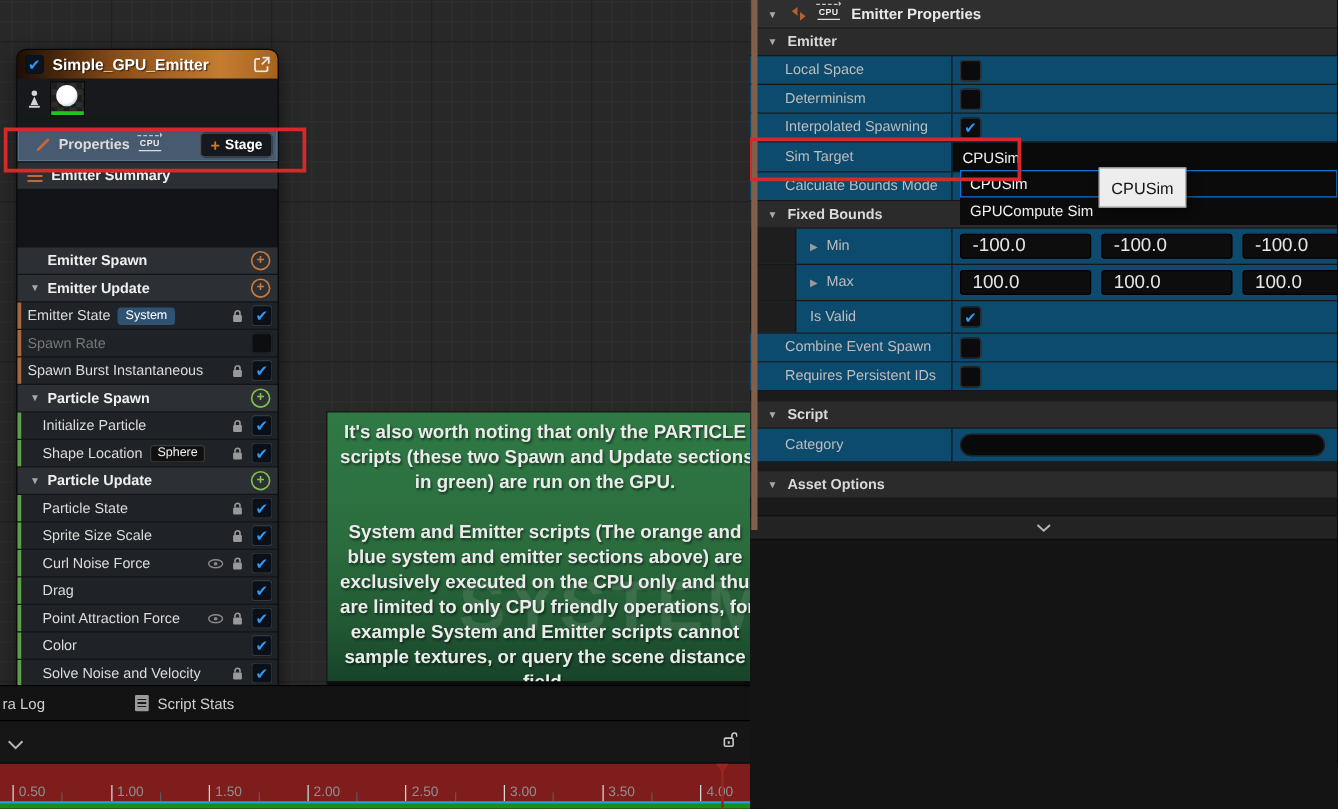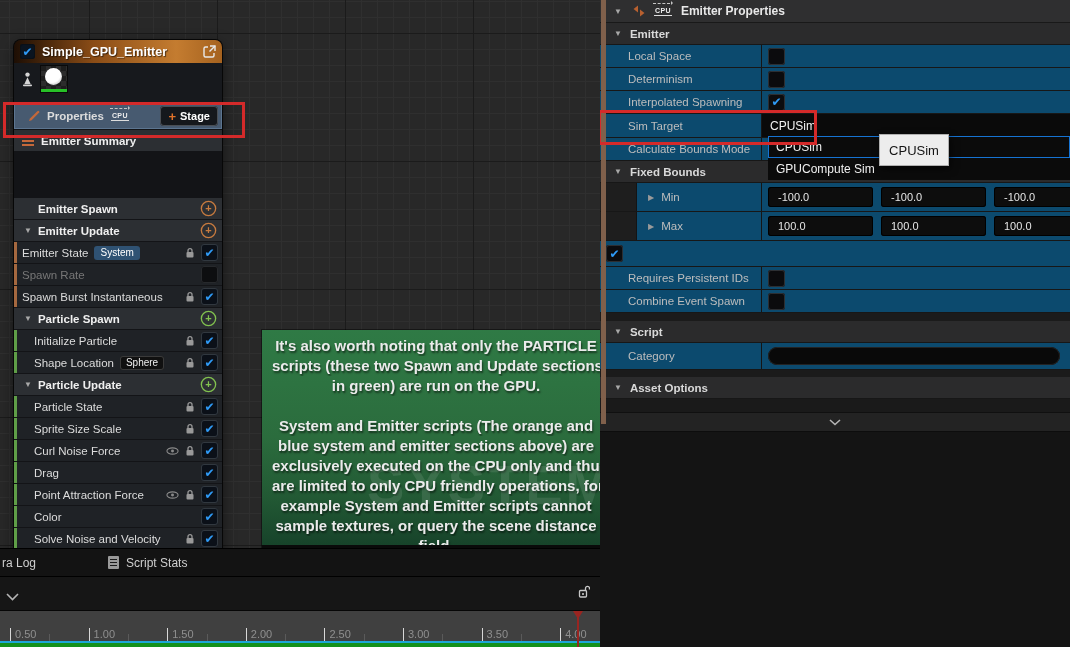--- a/index.html
+++ b/index.html
@@ -92,21 +92,21 @@
   .drow .name.ind2{padding-left:48px;}
   .drow .name.ind2::before{content:"";position:absolute;left:0;top:0;bottom:0;width:36px;background:#1e1e1e;border-right:1px solid #141414;}
   .drow .name .tri8{font-size:8px;color:#9a9a9a;margin-right:7px;position:relative;z-index:1;}
   .drow .name .ntext{position:relative;z-index:1;white-space:nowrap;}
   .dcb{width:17px;height:17px;border-radius:3px;background:#0c0c0e;box-shadow:inset 0 0 0 1px #2c2f33;
        display:flex;align-items:center;justify-content:center;color:#2f9bf7;font-size:12px;font-weight:bold;}
   .dcb.off{color:transparent;background:#0b0b0d;}
   .dcombo{flex:1;align-self:stretch;background:#0a0a0a;display:flex;align-items:center;padding-left:8px;
        font-size:12px;color:#f2f2f2;}
   .dfield{width:105px;height:20px;flex:none;border-radius:3px;background:#0d0d0d;box-shadow:inset 0 0 0 1px #000;
-       margin-right:8px;font-size:11px;color:#e5e5e5;line-height:20px;padding-left:10px;box-sizing:border-box;}
+       margin-right:8px;font-size:15px;color:#e5e5e5;line-height:20px;padding-left:10px;box-sizing:border-box;}
   .dinput{width:292px;height:18px;border-radius:9px;background:#090909;box-shadow:inset 0 0 0 1px #232323;}
   .dgap{height:8px;background:#1b1b1b;}
   .dgap2{height:7px;background:#1b1b1b;}
   .dgap3{height:13px;background:#1a1a1a;border-bottom:1px solid #101010;}
   #dexpander{height:18px;background:#232323;display:flex;align-items:center;justify-content:center;border-bottom:1px solid #0d0d0d;}
   
   #dropdown{position:absolute;left:168px;top:136px;width:302px;background:#0b0b0b;z-index:30;}
   .dd-item{height:22px;display:flex;align-items:center;padding-left:8px;font-size:12px;color:#f0f0f0;}
   .dd-item.focused{box-shadow:inset 0 0 0 1px #1673d2;}
   #tooltip{position:absolute;left:279px;top:134px;width:68px;height:30px;background:#ededed;color:#141414;
@@ -117,21 +117,21 @@
   #tabbar{height:27px;background:#131313;display:flex;align-items:center;font-size:12px;color:#cfcfcf;}
   #tab-log{margin-left:2px;}
   #tab-stats{display:flex;margin-left:72px;}
   .paper-icon{width:11px;height:13px;margin-right:7px;background:
        linear-gradient(#9a9a9a,#9a9a9a) 0 0/11px 13px no-repeat;position:relative;border-radius:1px;}
   .paper-icon::before{content:"";position:absolute;left:2px;top:3px;width:7px;height:7px;
        background:repeating-linear-gradient(#1a1a1a 0 1px,transparent 1px 3px);}
   #toolbar{height:33px;background:#161616;border-top:1px solid #000;border-bottom:1px solid #060606;position:relative;}
   #expand-chev{position:absolute;left:6px;top:10px;}
   #lock-btn{position:absolute;right:10px;top:8px;}
-  #ruler{height:37px;background:#404040;position:relative;}
+  #ruler{height:37px;background:#7f1d1d;position:relative;}
   .tick-major{position:absolute;bottom:7px;width:1px;height:13px;background:#d8d8d8;}
   .tick-minor{position:absolute;bottom:7px;width:1px;height:7px;background:#5a5a5a;}
   .tick-label{position:absolute;bottom:8px;font-size:11px;color:#8f8f8f;}
   #bar-cyan{position:absolute;left:0;bottom:5px;width:600px;height:2px;background:#1ea6d8;}
   #bar-green{position:absolute;left:0;bottom:0;width:600px;height:5px;background:#14911b;}
   #playhead{position:absolute;left:573px;top:0;bottom:0;width:10px;z-index:6;}
   #playhead .ph-tri{position:absolute;left:0;top:0;border:5px solid transparent;border-top:8px solid #992521;}
   #playhead .ph-line{position:absolute;left:4px;top:6px;bottom:0;width:2px;background:#992521;}
 </style>
 </head>
@@ -527,35 +527,38 @@
             <span class="tri8">▶</span>
             <span class="ntext">Max</span>
           </div>
           <div class="val">
             <span class="dfield">100.0</span>
             <span class="dfield">100.0</span>
             <span class="dfield">100.0</span>
           </div>
         </div>
         <div class="drow h-isvalid">
+          <div class="name ind2">
+            <span class="ntext">Is Valid</span>
+          </div>
           <div class="val">
             <span class="dcb">✔</span>
           </div>
         </div>
         <div class="drow h-prop">
           <div class="name">
+            <span class="ntext">Combine Event Spawn</span>
+          </div>
+          <div class="val">
+            <span class="dcb off"></span>
+          </div>
+        </div>
+        <div class="drow h-prop">
+          <div class="name">
             <span class="ntext">Requires Persistent IDs</span>
-          </div>
-          <div class="val">
-            <span class="dcb off"></span>
-          </div>
-        </div>
-        <div class="drow h-prop">
-          <div class="name">
-            <span class="ntext">Combine Event Spawn</span>
           </div>
           <div class="val">
             <span class="dcb off"></span>
           </div>
         </div>
         <div class="dgap"></div>
         <div class="drow dsection">
           <div class="name">
             <span class="tri">▼</span>
             <span class="lbl">Script</span>

